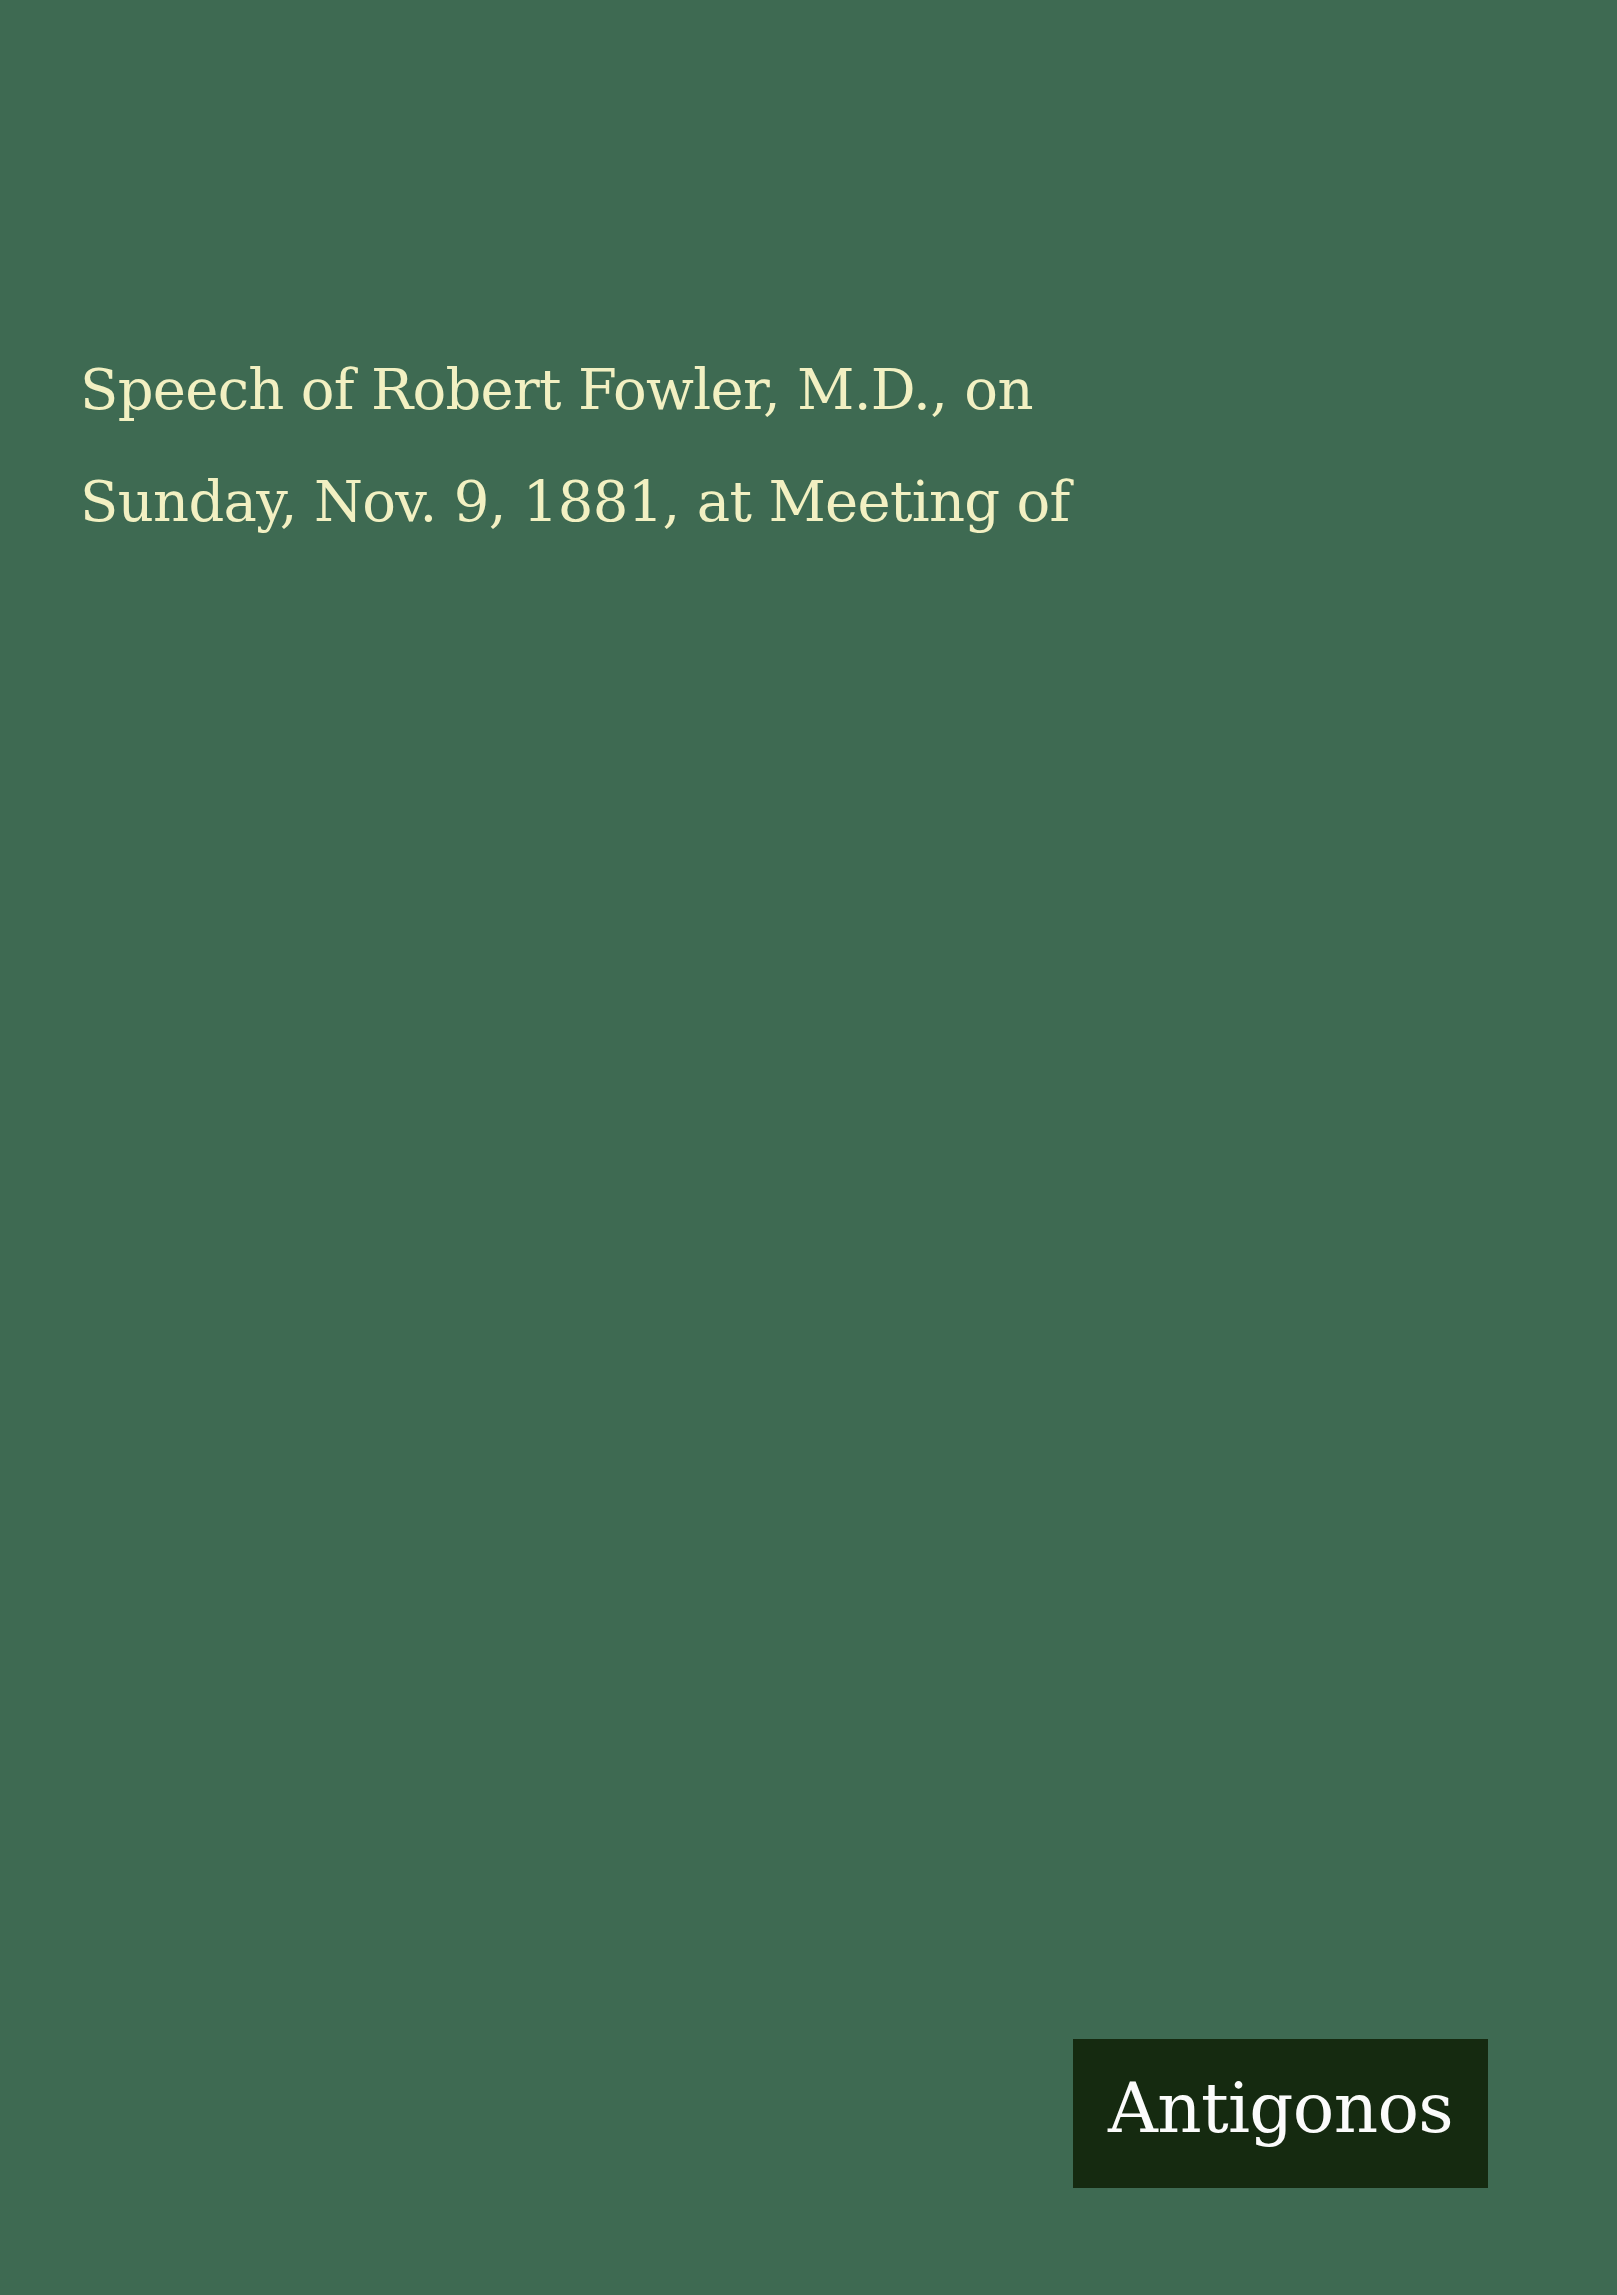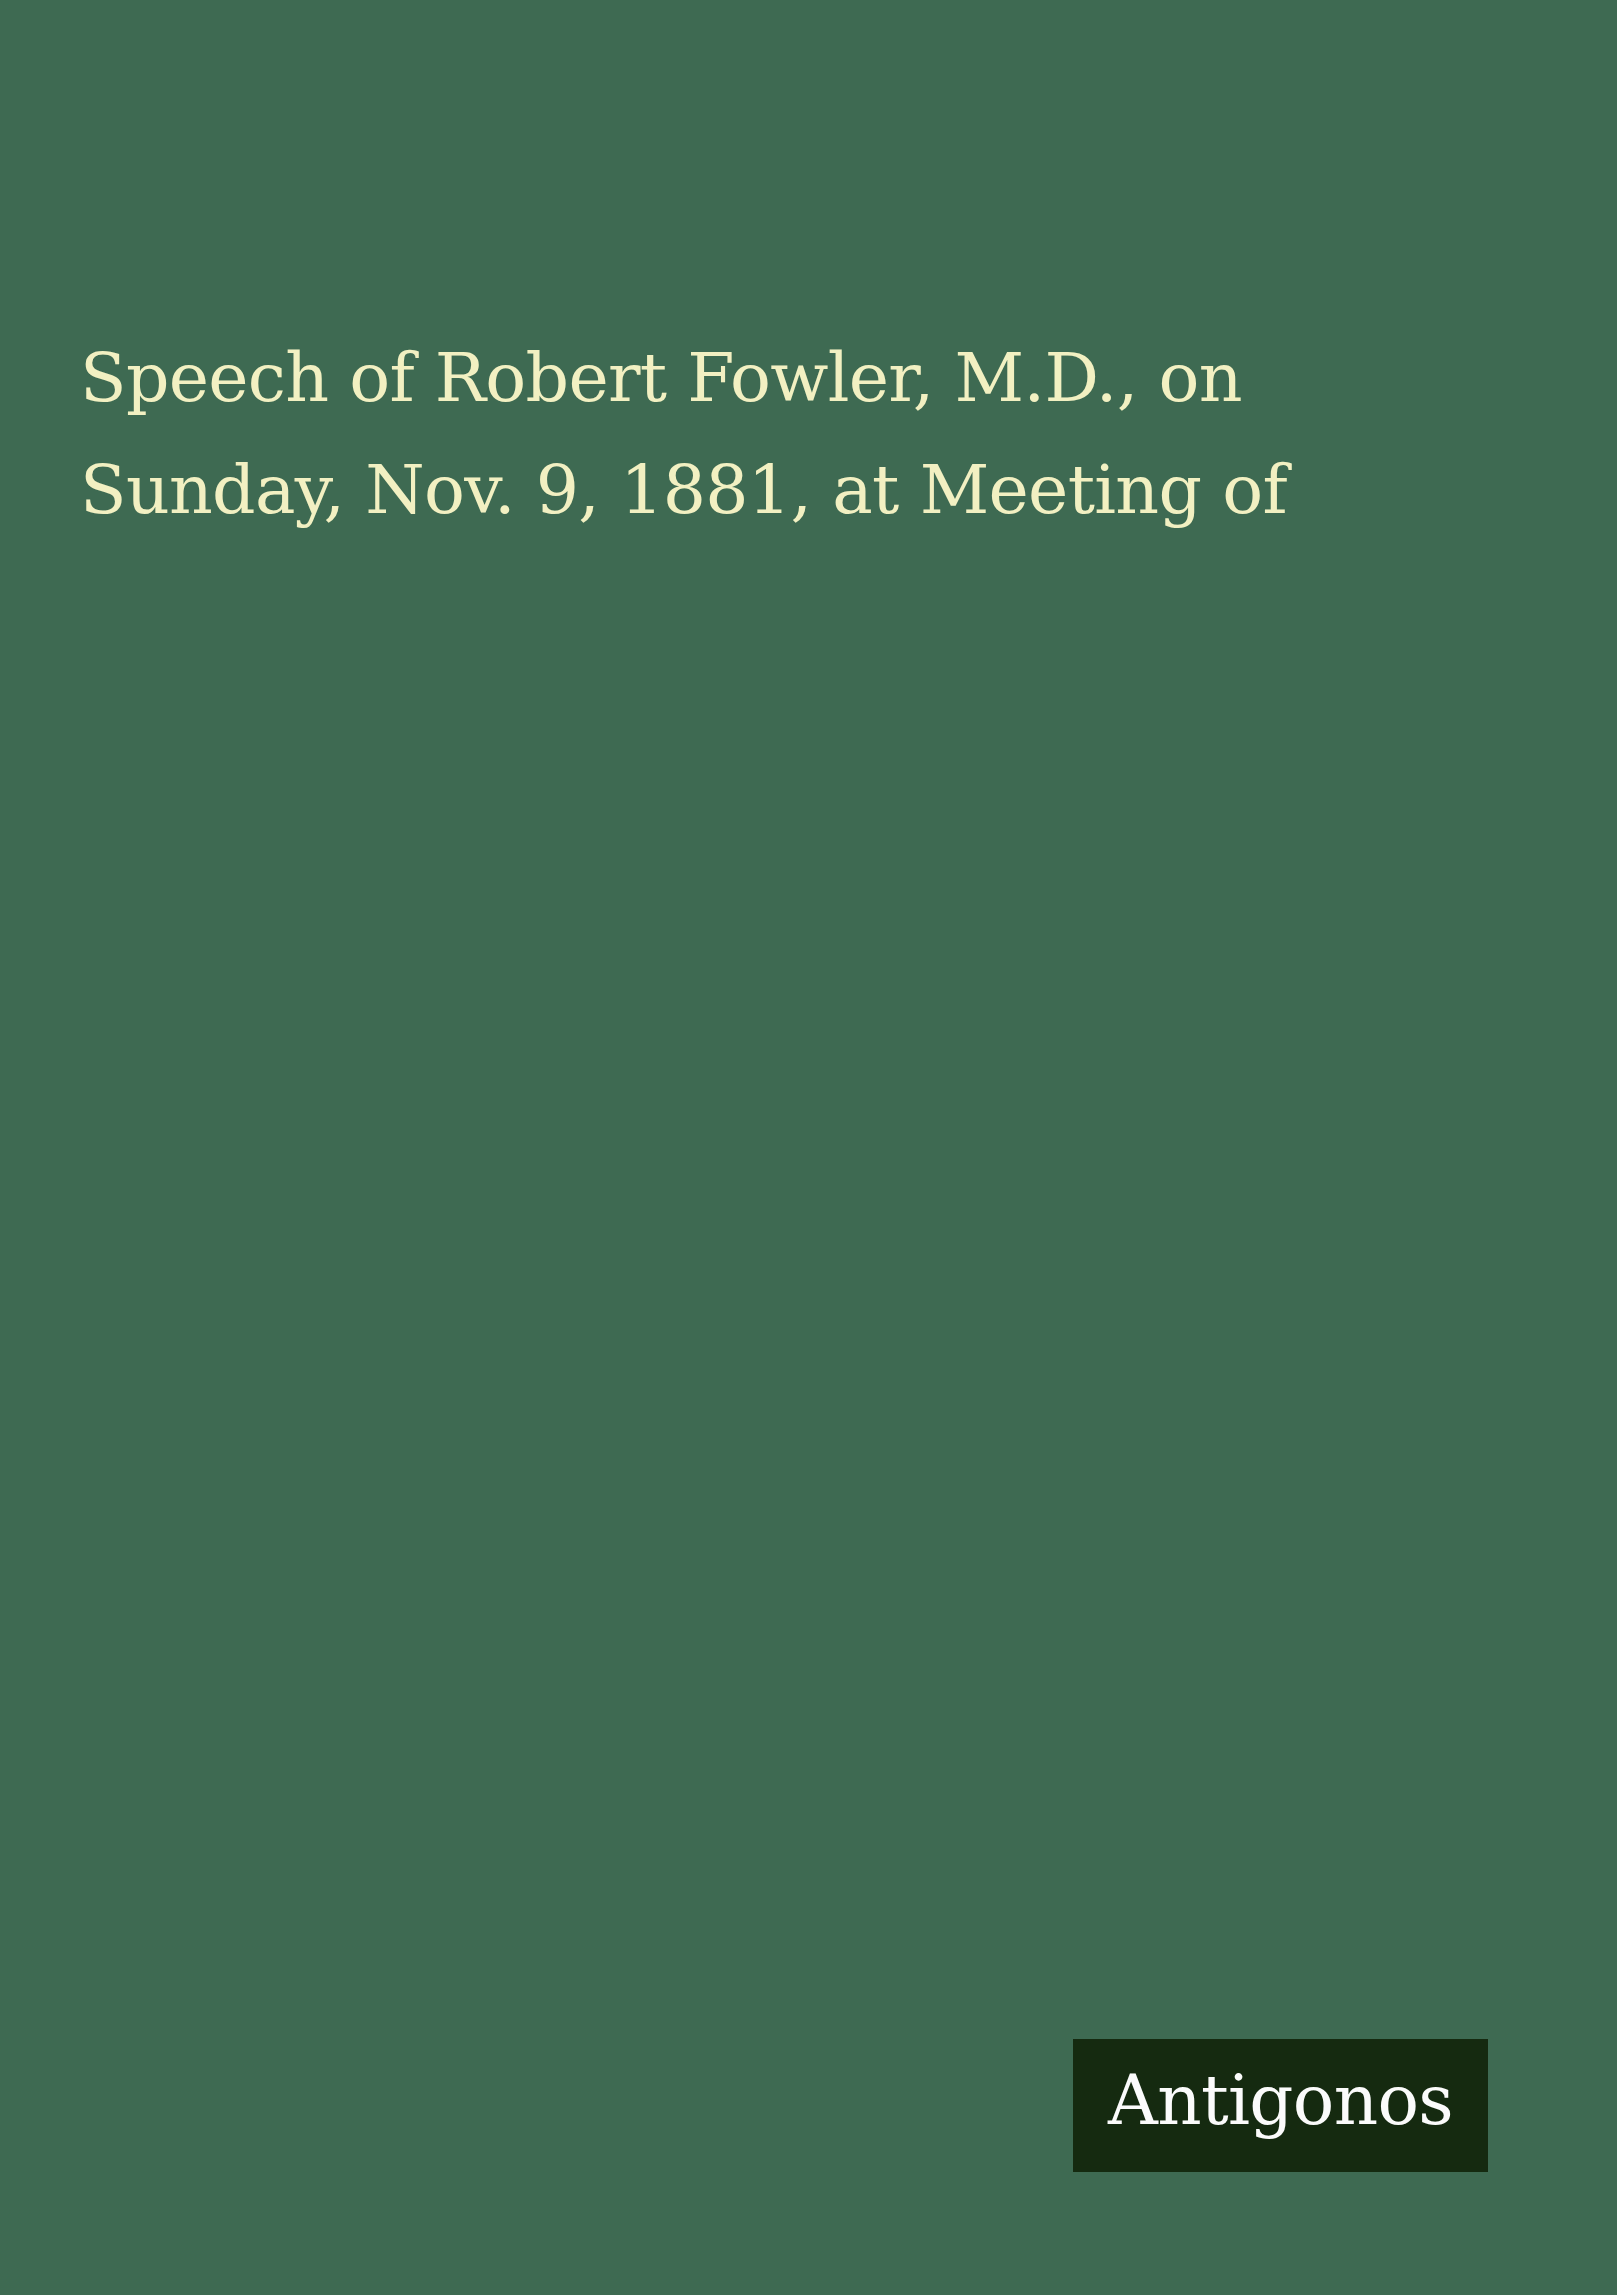--- a/index.html
+++ b/index.html
@@ -24,37 +24,37 @@
     top: 142px;
     font-size: 62px;
     line-height: 1;
     letter-spacing: -0.7px;
     color: var(--ink, #F2F0C2);
     white-space: nowrap;
   }
   .title {
     position: absolute;
     left: 80px;
-    top: 322px;
+    top: 334px;
     width: 1463px;
-    font-size: 68px;
+    font-size: 56px;
     line-height: 112px;
     letter-spacing: -0.7px;
     color: var(--ink, #F2F0C2);
   }
   .title .line {
     display: block;
     white-space: nowrap;
   }
   .publisher-box {
     position: absolute;
     left: 1073px;
     top: 2039px;
     width: 415px;
-    height: 133px;
+    height: 149px;
     background: var(--box, #152A10);
     display: flex;
     align-items: center;
     justify-content: center;
   }
   .publisher-name {
     color: var(--pubink, #FBFBFB);
     font-size: 69px;
     line-height: 1;
     letter-spacing: -0.7px;

